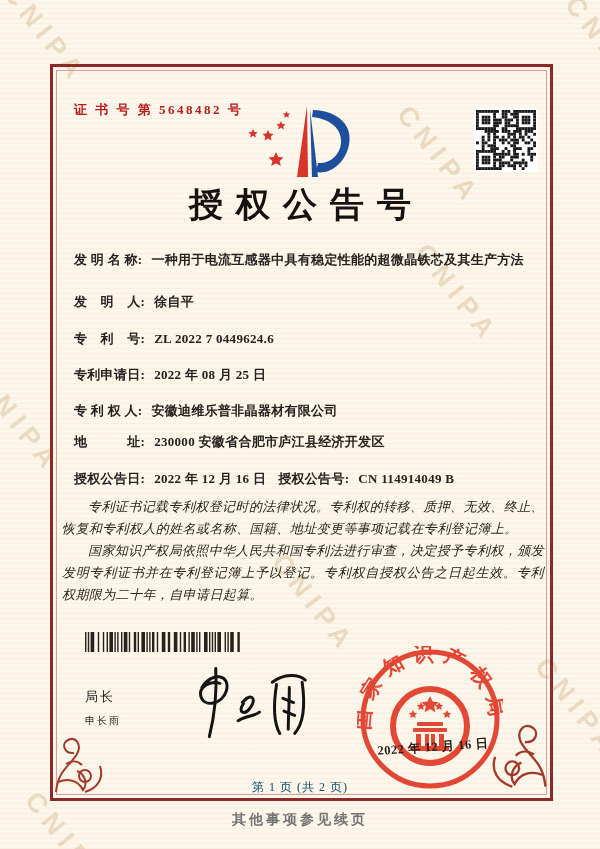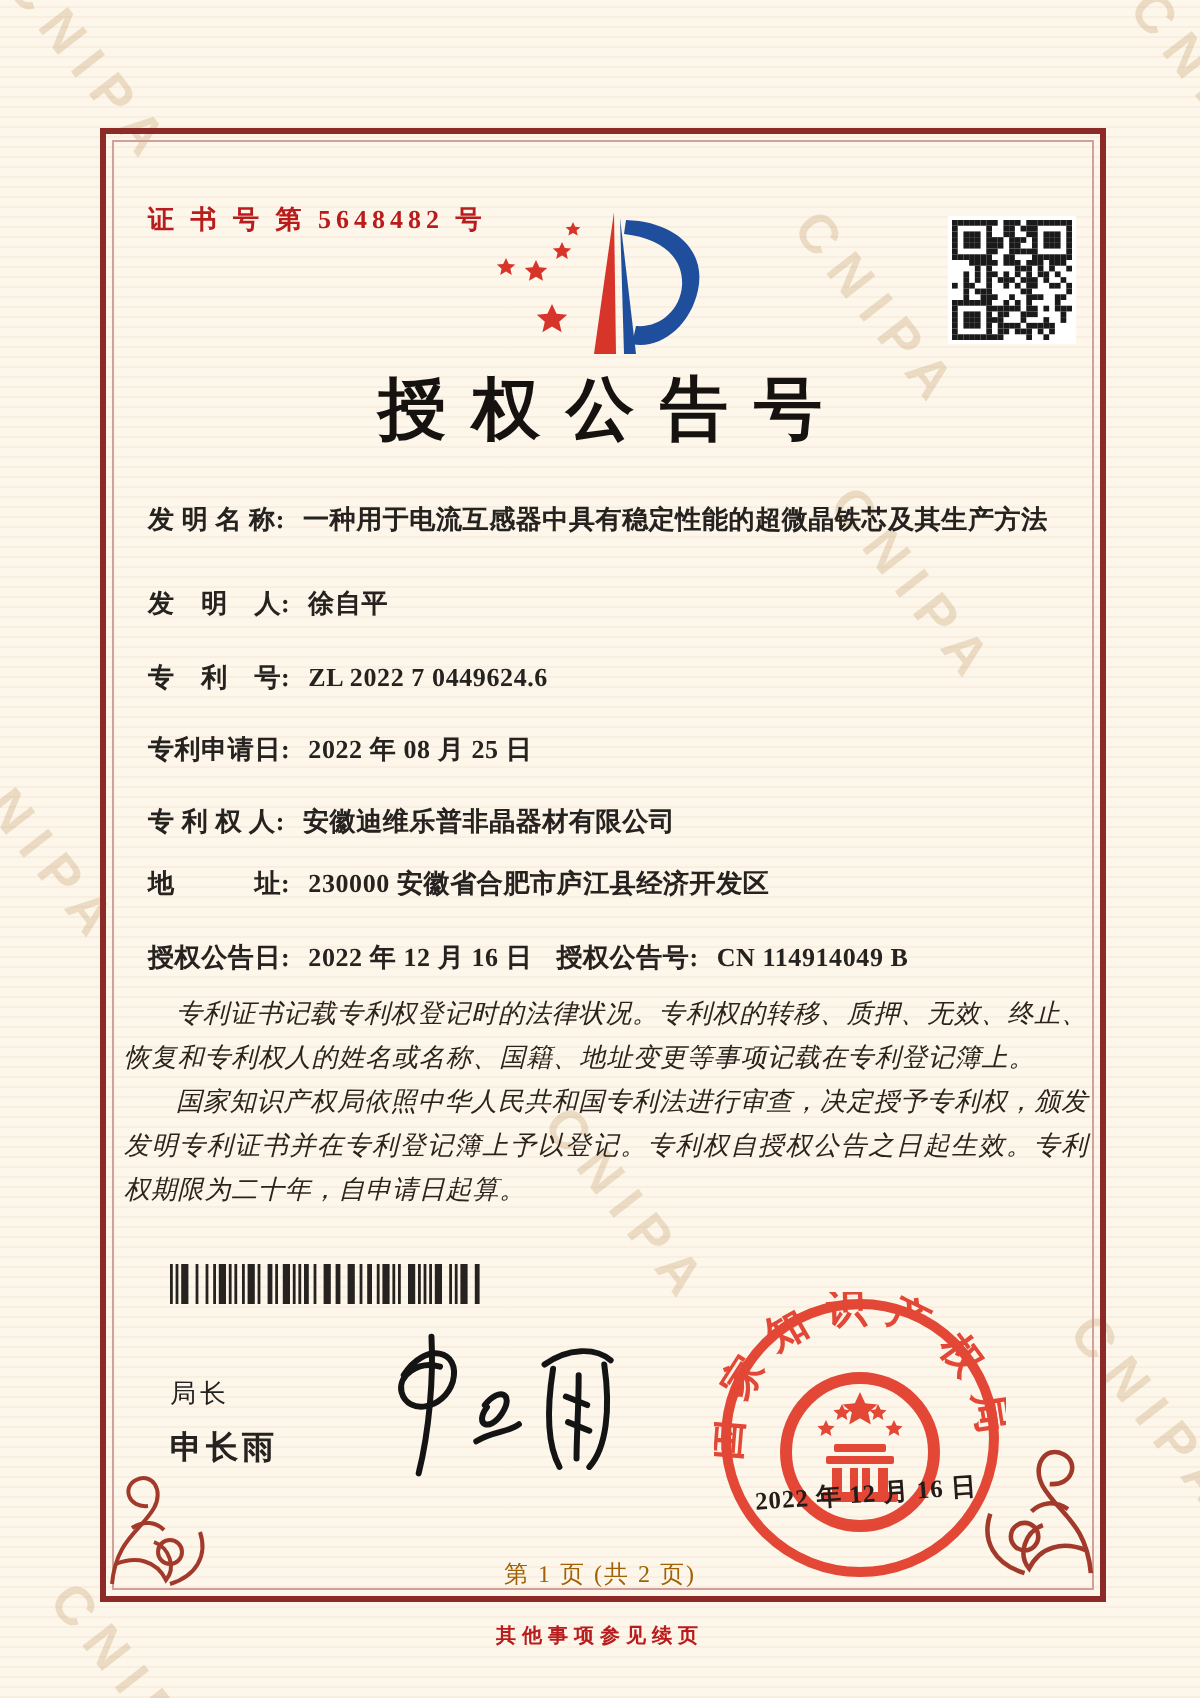--- a/index.html
+++ b/index.html
@@ -40,30 +40,30 @@
   .row .val{margin-left:9px;}
   .row .pair2{margin-left:12px;}
   .r0{top:251px}.r1{top:293px}.r2{top:330px}.r3{top:366px}.r4{top:402px}.r5{top:433px}.r6{top:470px}
   .paras{position:absolute;left:62px;top:496px;width:482px;}
   .paras p{
     margin:0;font-size:13px;line-height:22px;letter-spacing:0.4px;
     text-align:justify;text-indent:2em;font-style:italic;color:#2d231c;
   }
   .barcode{position:absolute;left:85px;top:632px;}
   .officer-title{position:absolute;left:85px;top:688px;font-size:13px;font-weight:normal;letter-spacing:2px;}
-  .officer-name{position:absolute;left:85px;top:714px;font-size:16px;font-weight:bold;letter-spacing:2px;}
+  .officer-name{position:absolute;left:85px;top:714px;font-size:10px;font-weight:normal;letter-spacing:2px;}
   .signature{position:absolute;left:182px;top:662px;}
   .seal{position:absolute;left:357px;top:646px;opacity:0.93;}
   .seal-date{
     position:absolute;left:366px;top:739px;width:134px;text-align:center;
     font-size:12.5px;font-weight:bold;letter-spacing:0.5px;color:#241c18;
     transform:rotate(-4deg);
   }
-  .page-info{position:absolute;left:0;right:0;top:779px;text-align:center;font-size:12px;letter-spacing:1px;color:#a16207;}
-  .continuation{position:absolute;left:0;right:0;top:811px;text-align:center;font-size:10px;font-weight:600;letter-spacing:3px;color:#b91c1c;}
+  .page-info{position:absolute;left:0;right:0;top:779px;text-align:center;font-size:12px;letter-spacing:1px;color:#0c4a6e;}
+  .continuation{position:absolute;left:0;right:0;top:811px;text-align:center;font-size:14px;font-weight:600;letter-spacing:3px;color:#737373;}
   .flourish{position:absolute;pointer-events:none;}
   .fl-left{left:52px;top:724px;}
   .fl-right{left:470px;top:704px;transform:scaleX(-1);}
 </style>
 </head>
 <body>
 
 <div class="texture"></div>
 
 <span class="watermark" style="left:-14px;top:18px;">CNIPA</span>

